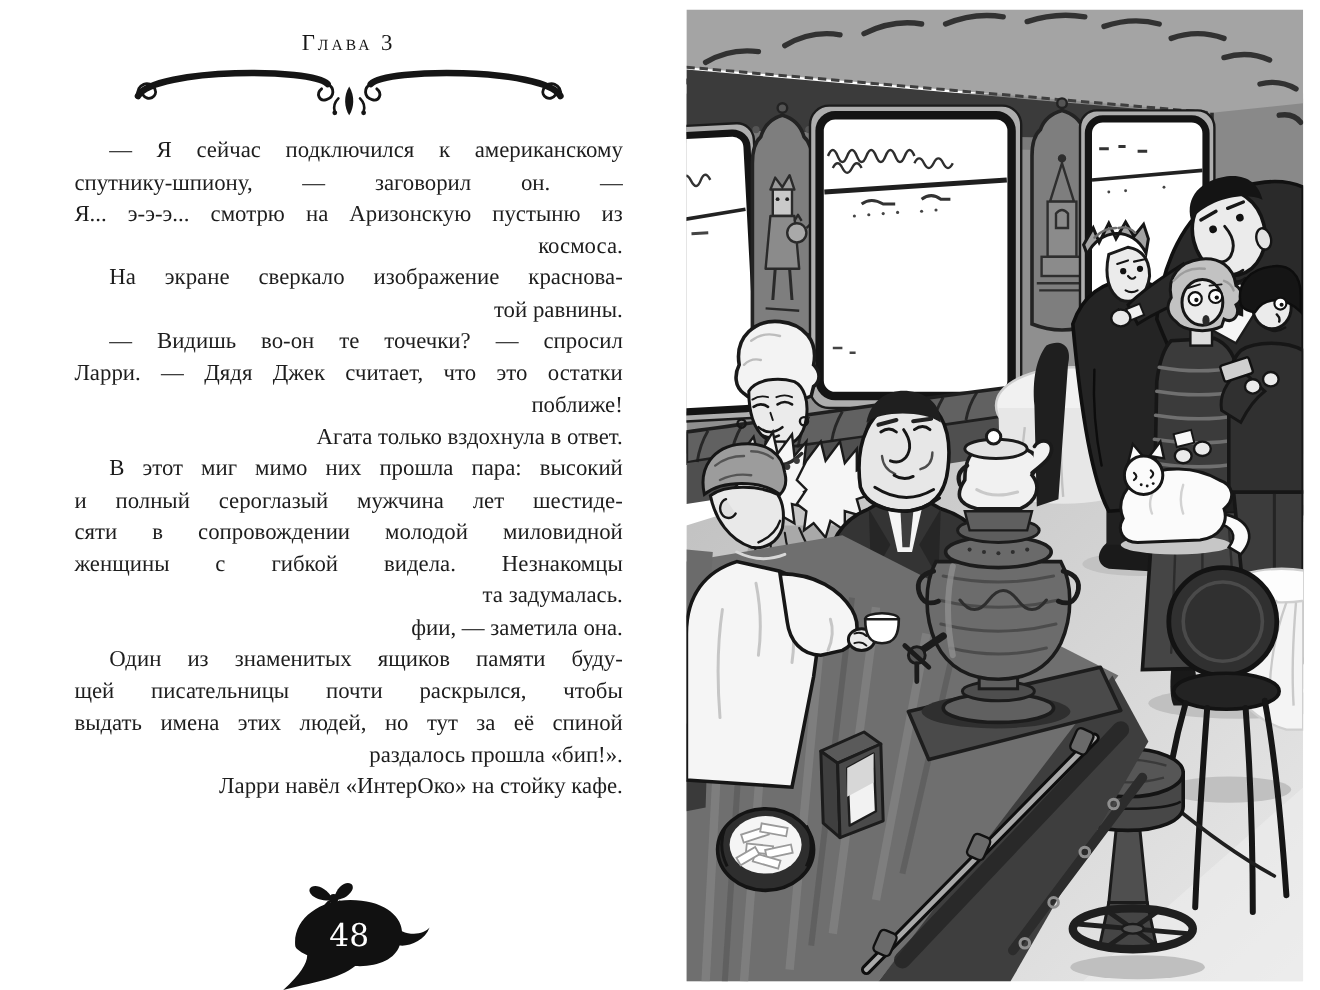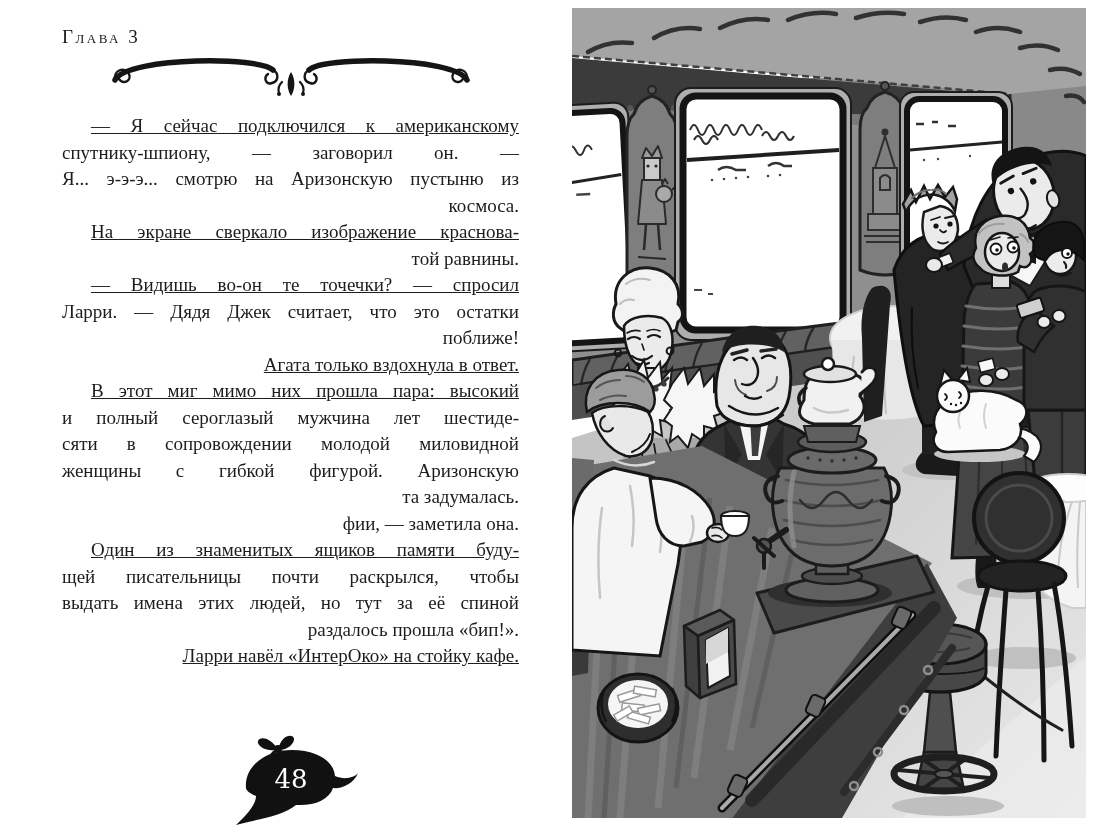--- a/index.html
+++ b/index.html
@@ -2,28 +2,28 @@
 <html><head>
 <meta charset="utf-8">
 <style>
   html,body{margin:0;padding:0;}
   body{width:1100px;height:825px;background:#ffffff;overflow:hidden;position:relative;
        font-family:"Liberation Serif","DejaVu Serif",serif;}
   .spread{position:absolute;inset:0;background:#ffffff;}
 
   
   .left-page{position:absolute;left:62px;top:24px;width:457px;height:800px;}
-  .chapter-header{margin-top:2px;font-size:19px;letter-spacing:2.5px;
+  .chapter-header{margin-top:2px;text-align:center;font-size:19px;letter-spacing:2.5px;
        font-variant:small-caps;color:#161616;}
   .ornament{display:block;margin:2px auto 0 auto;}
   .text-block{margin-top:15px;font-size:19px;line-height:26.5px;color:#1d1d1d;}
   .para{margin:0;padding:0;}
   .pline{display:block;text-align:justify;text-align-last:justify;}
   .pline.plain{text-align:right;text-align-last:auto;}
-  .pline.indent{padding-left:29px;text-decoration:underline;}
+  .pline.indent{padding-left:29px;}
   .hat{position:absolute;left:166px;top:704px;}
   .hat text{font-family:"DejaVu Serif","Liberation Serif",serif;}
 
   
   .right-page{position:absolute;left:572px;top:8px;width:514px;height:810px;}
   .right-page svg{display:block;}
 </style>
 </head>
 <body>
 
@@ -65,21 +65,21 @@
         <span class="pline">Ларри. — Дядя Джек считает, что это остатки</span>
         <span class="pline plain">поближе!</span>
       </p>
       <p class="para">
         <span class="pline indent plain">Агата только вздохнула в ответ.</span>
       </p>
       <p class="para">
         <span class="pline indent">В этот миг мимо них прошла пара: высокий</span>
         <span class="pline">и полный сероглазый мужчина лет шестиде-</span>
         <span class="pline">сяти в сопровождении молодой миловидной</span>
-        <span class="pline">женщины с гибкой фигурой. Аризонскую</span>
+        <span class="pline">женщины с гибкой видела. Незнакомцы</span>
         <span class="pline plain">та задумалась.</span>
       </p>
       <p class="para">
         <span class="pline plain">фии, — заметила она.</span>
       </p>
       <p class="para">
         <span class="pline indent">Один из знаменитых ящиков памяти буду-</span>
         <span class="pline">щей писательницы почти раскрылся, чтобы</span>
         <span class="pline">выдать имена этих людей, но тут за её спиной</span>
         <span class="pline plain">раздалось прошла «бип!».</span>

